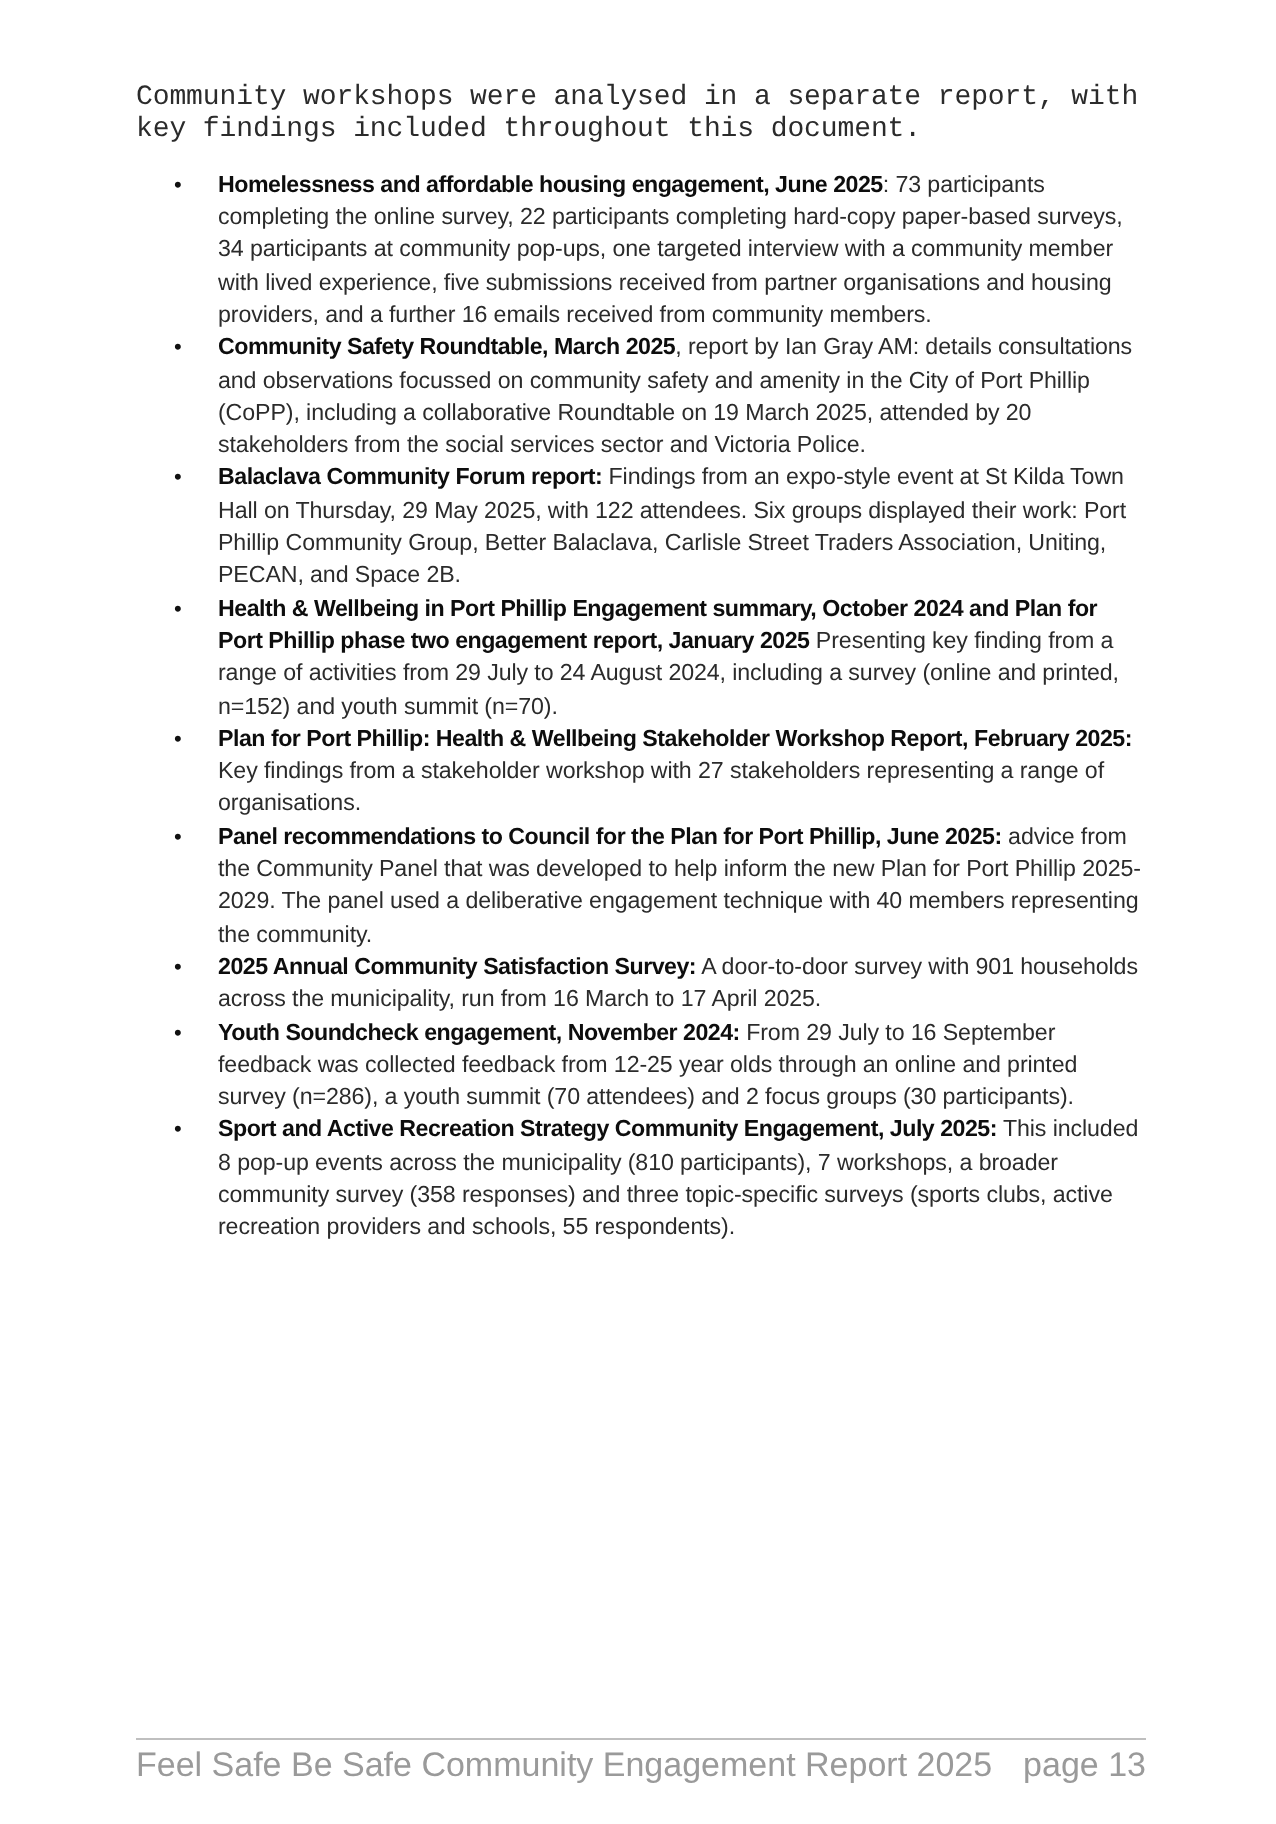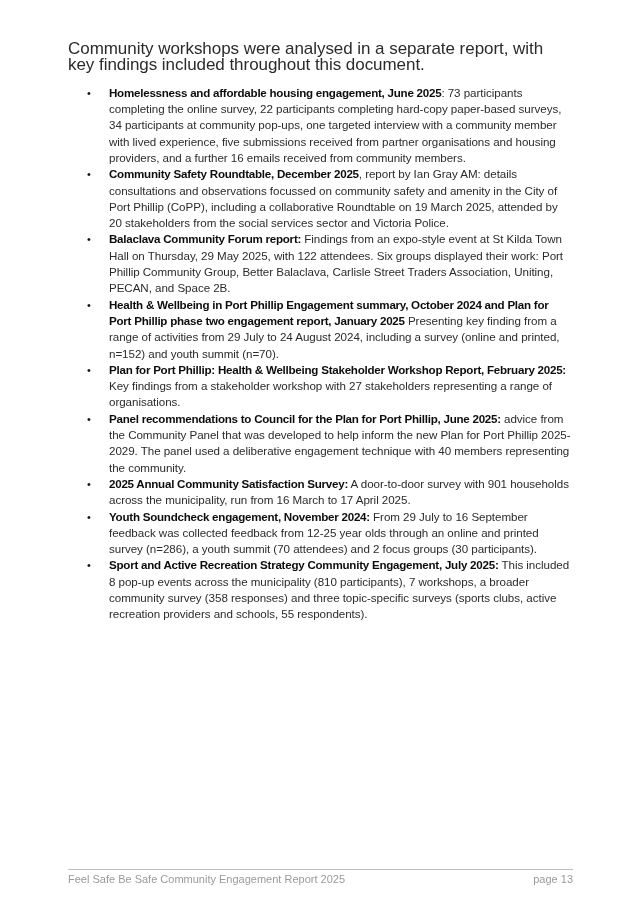--- a/index.html
+++ b/index.html
@@ -16,23 +16,24 @@
       color: #2b2b2b;
     }
     .page {
       position: absolute;
       left: 68px;
       top: 41px;
       width: 505px;
     }
     p.para {
       margin: 0 0 8px 0;
-      font-size: 17px;
+      font-size: 14px;
       line-height: 16.4px;
       letter-spacing: -0.05px;
+      font-family: Liberation Mono, monospace;
     }
     ul.activities {
       list-style: none;
       margin: 11px 0 0 0;
       padding: 0;
     }
     ul.activities li {
       position: relative;
       padding-left: 41px;
       font-size: 11.6px;
@@ -55,38 +56,38 @@
     }
     .footer {
       position: absolute;
       left: 68px;
       top: 869px;
       width: 505px;
       border-top: 1px solid #bfbfbf;
       padding-top: 3px;
       display: flex;
       justify-content: space-between;
-      font-size: 11px;
+      font-size: 17px;
       color: #9a9a9a;
     }
   </style>
 </head>
 <body>
 
 <div class="page">
   <p class="para">Community workshops were analysed in a separate report, with key findings included throughout this document.</p>
 
   <ul class="activities">
     <li>
       <span class="bullet">•</span>
       <span class="title">Homelessness and affordable housing engagement, June 2025</span><span>: 73 participants completing the online survey, 22 participants completing hard-copy paper-based surveys, 34 participants at community pop-ups, one targeted interview with a community member with lived experience, five submissions received from partner organisations and housing providers, and a further 16 emails received from community members.</span>
     </li>
     <li>
       <span class="bullet">•</span>
-      <span class="title">Community Safety Roundtable, December 2025</span><span>, report by Ian Gray AM: details consultations and observations focussed on community safety and amenity in the City of Port Phillip (CoPP), including a collaborative Roundtable on 19 March 2025, attended by 20 stakeholders from the social services sector and Victoria Police.</span>
+      <span class="title">Community Safety Roundtable, March 2025</span><span>, report by Ian Gray AM: details consultations and observations focussed on community safety and amenity in the City of Port Phillip (CoPP), including a collaborative Roundtable on 19 March 2025, attended by 20 stakeholders from the social services sector and Victoria Police.</span>
     </li>
     <li>
       <span class="bullet">•</span>
       <span class="title">Balaclava Community Forum report:</span><span> Findings from an expo-style event at St Kilda Town Hall on Thursday, 29 May 2025, with 122 attendees. Six groups displayed their work: Port Phillip Community Group, Better Balaclava, Carlisle Street Traders Association, Uniting, PECAN, and Space 2B.</span>
     </li>
     <li>
       <span class="bullet">•</span>
       <span class="title">Health &amp; Wellbeing in Port Phillip Engagement summary, October 2024 and Plan for Port Phillip phase two engagement report, January 2025</span><span> Presenting key finding from a range of activities from 29 July to 24 August 2024, including a survey (online and printed, n=152) and youth summit (n=70).</span>
     </li>
     <li>

